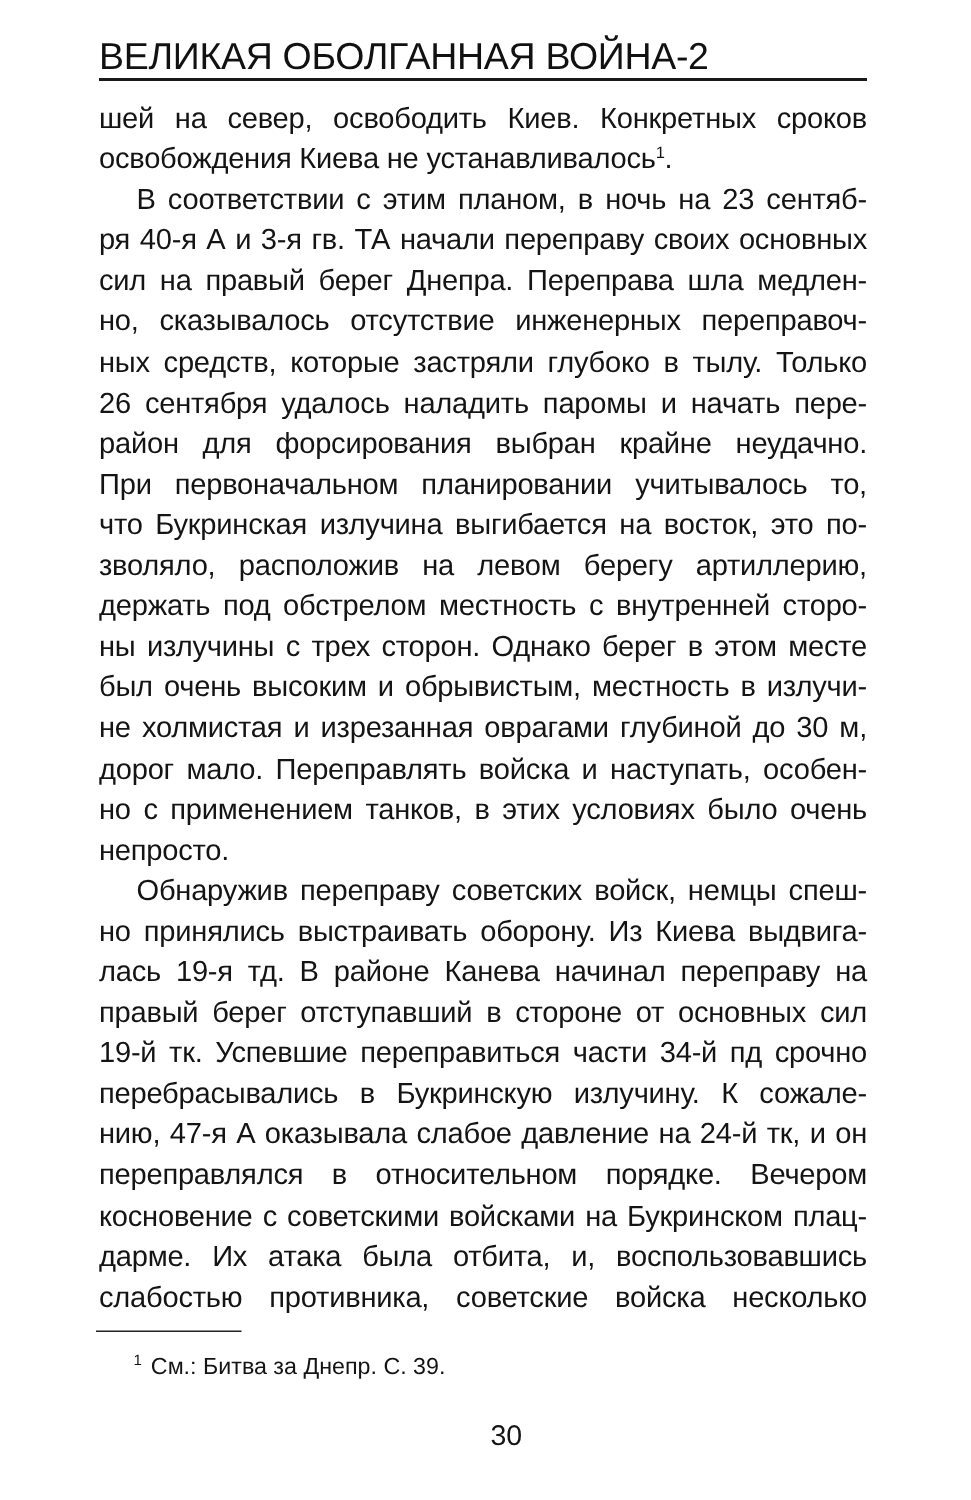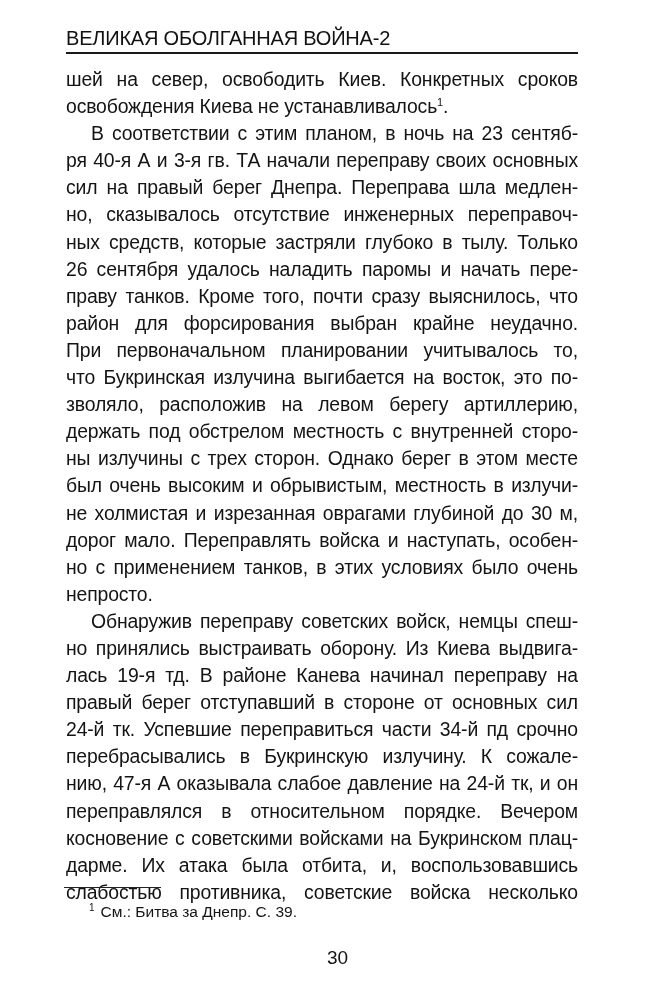--- a/index.html
+++ b/index.html
@@ -13,21 +13,21 @@
       position: relative;
       overflow: hidden;
       font-family: "Liberation Sans", "DejaVu Sans", sans-serif;
       color: #141414;
     }
     .running-head {
       position: absolute;
       left: 66px;
       top: 24px;
       width: 512px;
-      font-size: 20px;
+      font-size: 25px;
       line-height: 28px;
       letter-spacing: -0.2px;
       color: #111;
       white-space: nowrap;
     }
     .head-rule {
       position: absolute;
       left: 66px;
       top: 52px;
       width: 512px;
@@ -110,38 +110,37 @@
 
   <span class="line">шей на север, освободить Киев. Конкретных сроков</span>
   <span class="line last"><span>освобождения Киева не устанавливалось</span><sup class="fn">1</sup><span>.</span></span>
 
   <span class="line indent">В соответствии с этим планом, в ночь на 23 сентяб-</span>
   <span class="line">ря 40-я А и 3-я гв. ТА начали переправу своих основных</span>
   <span class="line">сил на правый берег Днепра. Переправа шла медлен-</span>
   <span class="line">но, сказывалось отсутствие инженерных переправоч-</span>
   <span class="line">ных средств, которые застряли глубоко в тылу. Только</span>
   <span class="line">26 сентября удалось наладить паромы и начать пере-</span>
-  <span class="line">праву танков. Кроме того, почти сразу выяснилось, что</span>
   <span class="line">район для форсирования выбран крайне неудачно.</span>
   <span class="line">При первоначальном планировании учитывалось то,</span>
   <span class="line">что Букринская излучина выгибается на восток, это по-</span>
   <span class="line">зволяло, расположив на левом берегу артиллерию,</span>
   <span class="line">держать под обстрелом местность с внутренней сторо-</span>
   <span class="line">ны излучины с трех сторон. Однако берег в этом месте</span>
   <span class="line">был очень высоким и обрывистым, местность в излучи-</span>
   <span class="line">не холмистая и изрезанная оврагами глубиной до 30 м,</span>
   <span class="line">дорог мало. Переправлять войска и наступать, особен-</span>
   <span class="line">но с применением танков, в этих условиях было очень</span>
   <span class="line last">непросто.</span>
 
   <span class="line indent">Обнаружив переправу советских войск, немцы спеш-</span>
   <span class="line">но принялись выстраивать оборону. Из Киева выдвига-</span>
   <span class="line">лась 19-я тд. В районе Канева начинал переправу на</span>
   <span class="line">правый берег отступавший в стороне от основных сил</span>
-  <span class="line">24-й тк. Успевшие переправиться части 34-й пд срочно</span>
+  <span class="line">19-й тк. Успевшие переправиться части 34-й пд срочно</span>
   <span class="line">перебрасывались в Букринскую излучину. К сожале-</span>
   <span class="line">нию, 47-я А оказывала слабое давление на 24-й тк, и он</span>
   <span class="line">переправлялся в относительном порядке. Вечером</span>
   <span class="line">косновение с советскими войсками на Букринском плац-</span>
   <span class="line">дарме. Их атака была отбита, и, воспользовавшись</span>
   <span class="line">слабостью противника, советские войска несколько</span>
 </div>
 
 <div class="fn-rule"></div>
 <div class="footnote"><sup>1</sup><span>См.: Битва за Днепр. С. 39.</span></div>

